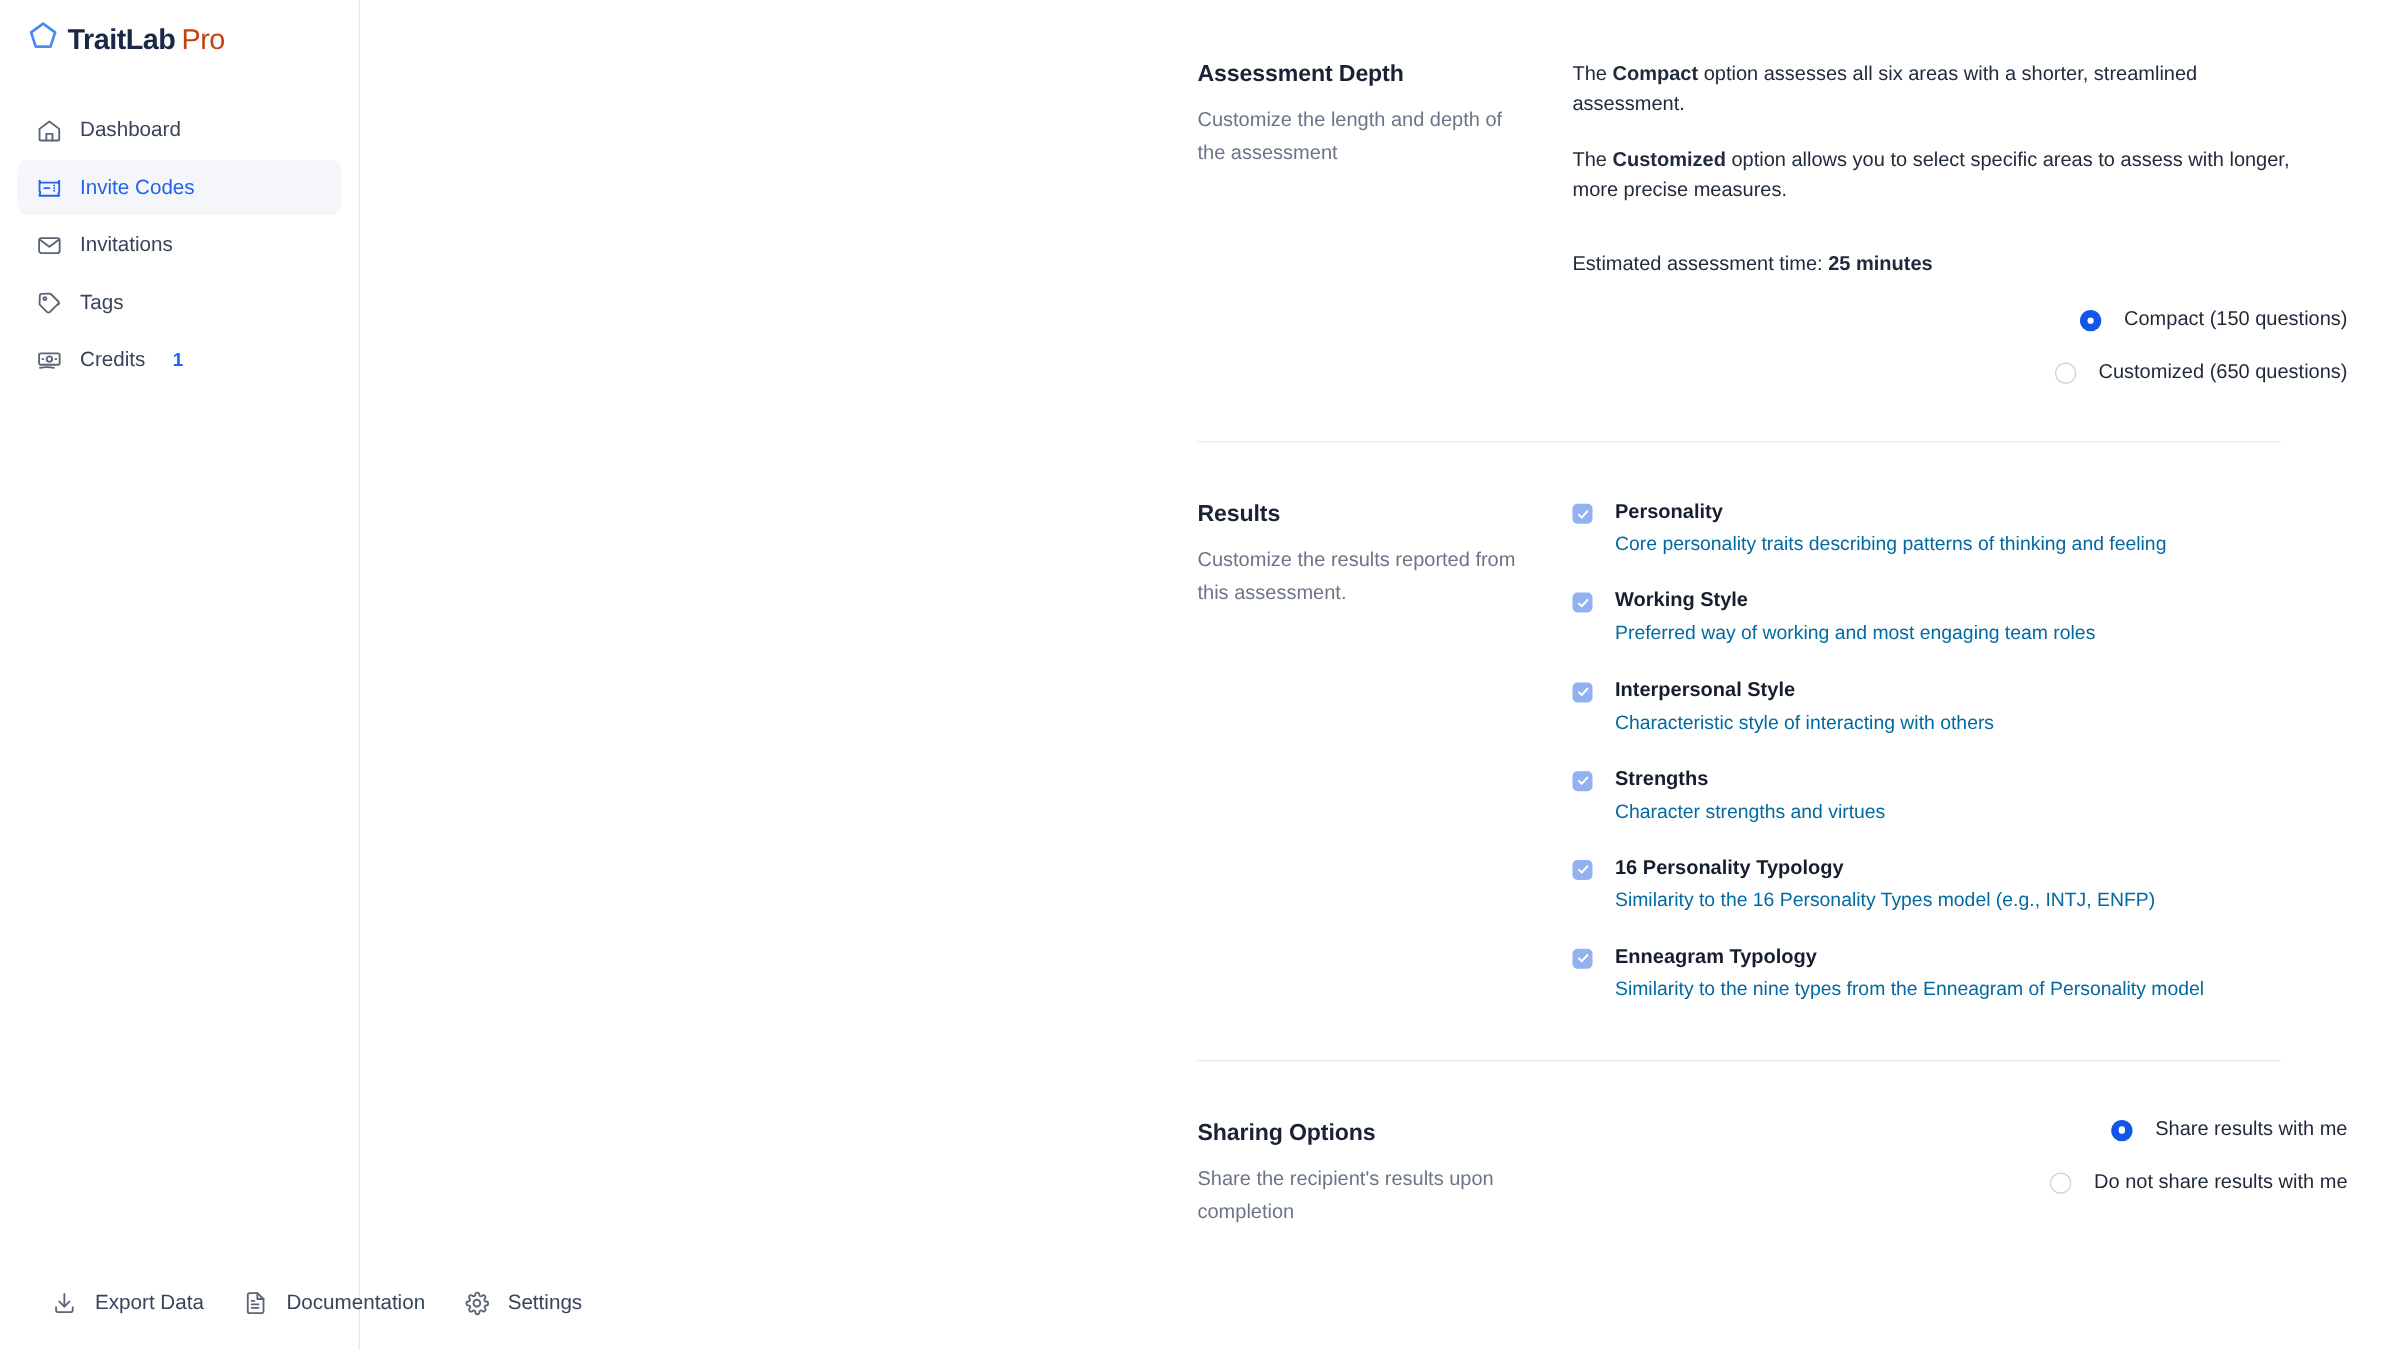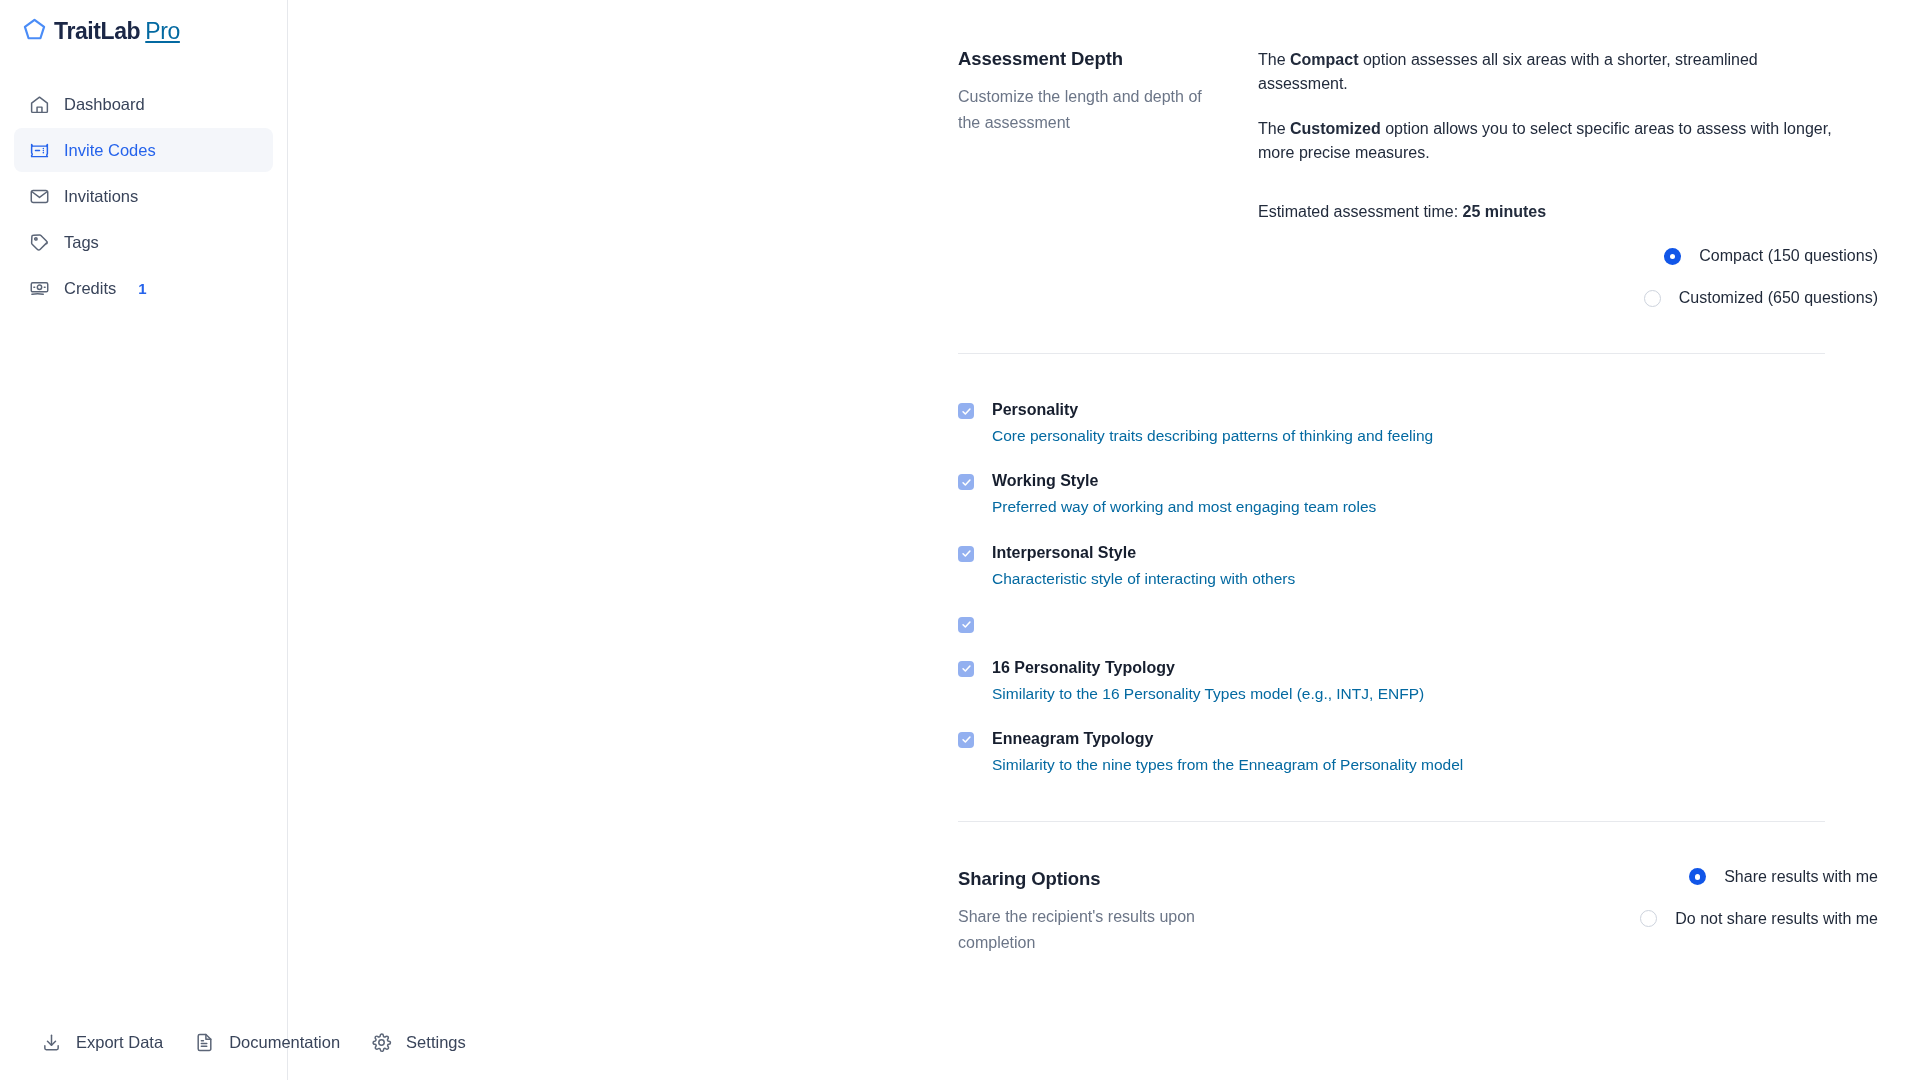--- a/index.html
+++ b/index.html
@@ -48,21 +48,21 @@
 
   .brand-text {
     font-size: 23px;
     font-weight: 700;
     letter-spacing: -0.4px;
     display: flex;
     align-items: baseline;
     gap: 5px;
   }
   .brand-main { color: #1b2746; }
-  .brand-sub  { color: #0369a1; font-weight: 400; text-decoration: underline; }
+  .brand-sub  { color: #c2410c; font-weight: 400; }
 
   .nav-top {
     margin-top: 20px;
     padding: 0 14px;
     display: flex;
     flex-direction: column;
     gap: 2px;
   }
 
   .nav-item {
@@ -430,20 +430,24 @@
           </div>
 
         </div>
       </section>
 
       <div class="gap-lg"></div>
       <div class="divider"></div>
       <div class="gap-lg"></div>
 
       <section class="section">
+        <div class="sec-left">
+          <div class="sec-title">Results</div>
+          <div class="sec-desc">Customize the results reported from this assessment.</div>
+        </div>
         <div class="sec-right">
 
           <label class="check-item">
             <span class="checkbox">
               <svg width="11" height="11" viewBox="0 0 24 24" fill="none" stroke="#ffffff" stroke-width="3.4" stroke-linecap="round" stroke-linejoin="round">
                   <path d="M4.5 12.5 L9.5 17.5 L19.5 6.5"></path>
                 </svg>
             </span>
             <span>
               <span class="check-title" style="display: block;">Personality</span>
@@ -473,20 +477,24 @@
               <span class="check-title" style="display: block;">Interpersonal Style</span>
               <span class="check-sub" style="display: block;">Characteristic style of interacting with others</span>
             </span>
           </label>
 
           <label class="check-item">
             <span class="checkbox">
               <svg width="11" height="11" viewBox="0 0 24 24" fill="none" stroke="#ffffff" stroke-width="3.4" stroke-linecap="round" stroke-linejoin="round">
                   <path d="M4.5 12.5 L9.5 17.5 L19.5 6.5"></path>
                 </svg>
+            </span>
+            <span>
+              <span class="check-title" style="display: block;">Strengths</span>
+              <span class="check-sub" style="display: block;">Character strengths and virtues</span>
             </span>
           </label>
 
           <label class="check-item">
             <span class="checkbox">
               <svg width="11" height="11" viewBox="0 0 24 24" fill="none" stroke="#ffffff" stroke-width="3.4" stroke-linecap="round" stroke-linejoin="round">
                   <path d="M4.5 12.5 L9.5 17.5 L19.5 6.5"></path>
                 </svg>
             </span>
             <span>

